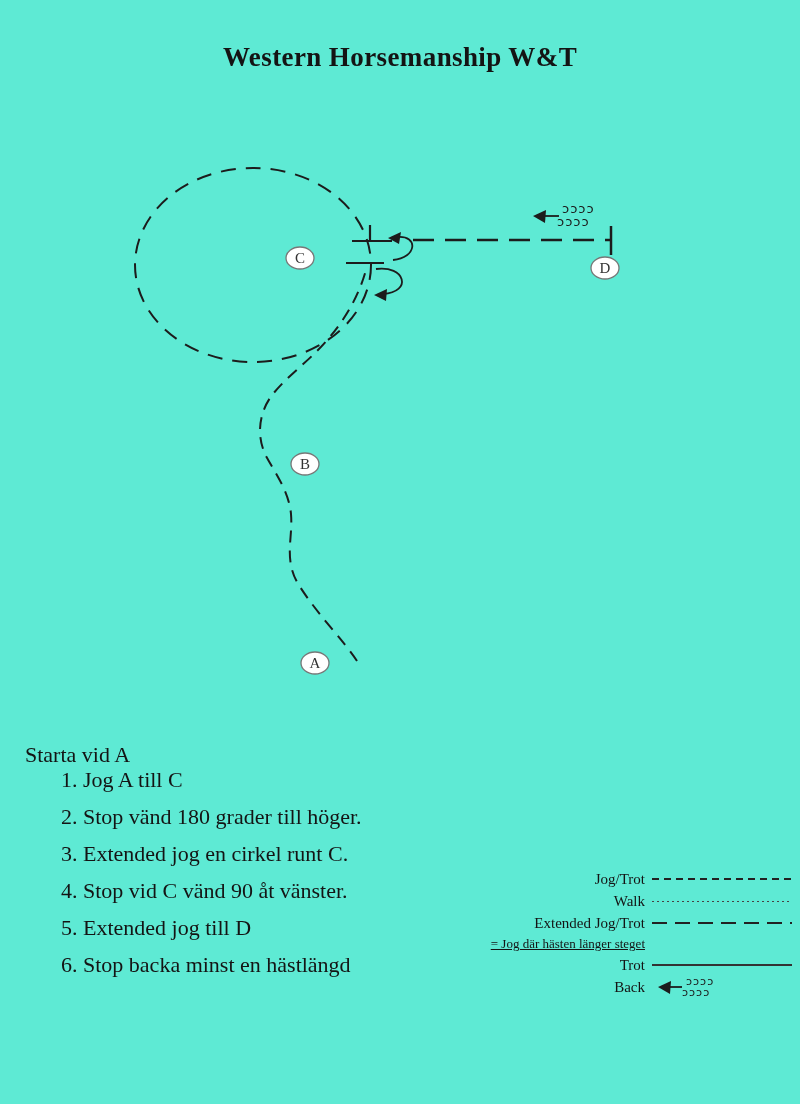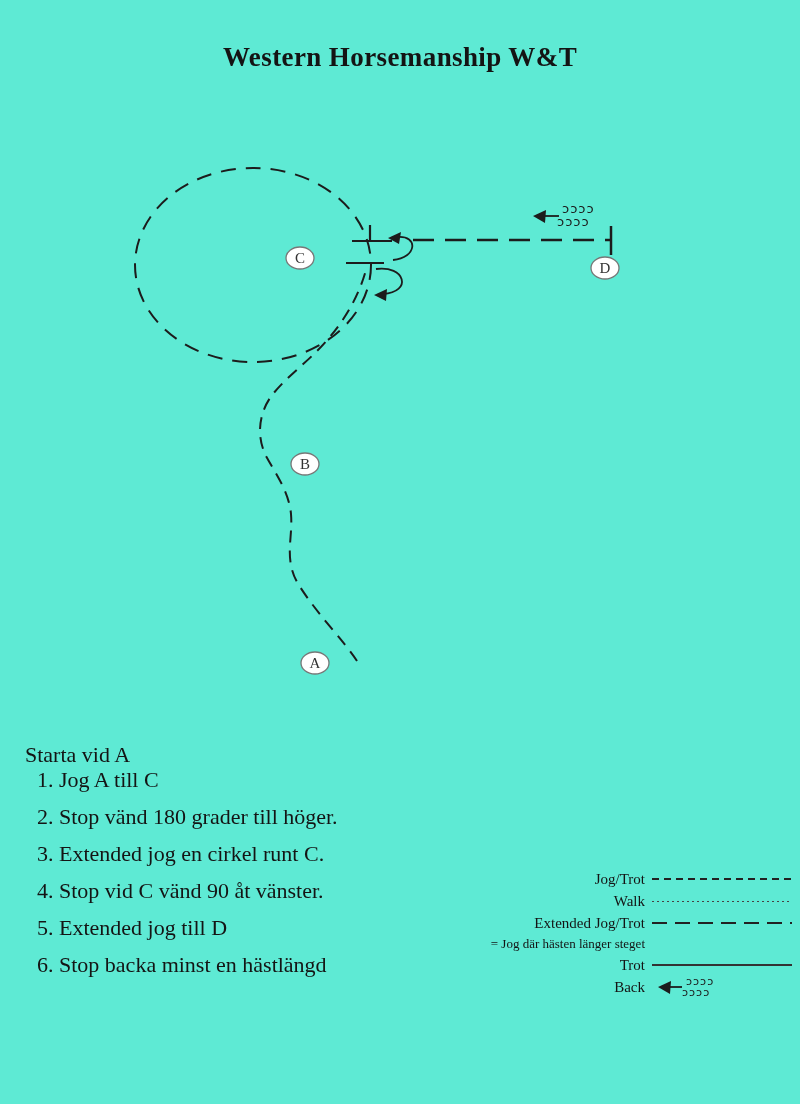--- a/index.html
+++ b/index.html
@@ -8,33 +8,33 @@
   .page { position:relative; width:800px; height:1104px; background:#5eead4; overflow:hidden; margin:0 auto; }
 
   .title { position:absolute; top:42px; left:0; width:100%; text-align:center;
            font-size:27px; font-weight:bold; letter-spacing:.4px; }
 
   .diagram { position:absolute; top:0; left:0; }
 
   .instructions { position:absolute; left:25px; top:742px; font-size:22px; line-height:25px; }
   .instructions .start { }
   .instructions ol { list-style:none; }
-  .instructions li { margin:0 0 12px 12px; }
+  .instructions li { margin:0 0 12px 36px; }
 
   .legend { position:absolute; left:438px; top:868px; width:354px; font-size:15px; }
   .lrow { display:flex; align-items:center; justify-content:flex-end; height:22px; }
   .llabel { text-align:right; padding-right:7px; white-space:nowrap; }
   .lcell { flex:0 0 140px; width:140px; display:flex; align-items:center; }
   .lline { width:140px; }
   .lline.walk { height:1px; background:repeating-linear-gradient(to right,#444 0 1.5px,transparent 1.5px 5px); }
   .lline.jog { height:2px; background:repeating-linear-gradient(to right,#222 0 7px,transparent 7px 12px); }
   .lline.extended { height:2.5px; background:repeating-linear-gradient(to right,#222 0 15px,transparent 15px 23px); }
   .lline.lope { height:1.5px; background:#333; }
   .lrow.note { height:20px; }
-  .lrow.note .llabel { font-size:13px; }
+  .lrow.note .llabel { font-size:13px;text-decoration:underline; }
 </style>
 </head>
 <body>
 
 <div class="page">
 
   <div class="title">Western Horsemanship W&amp;T</div>
 
   <svg class="diagram" width="800" height="730" viewBox="0 0 800 730">
 

